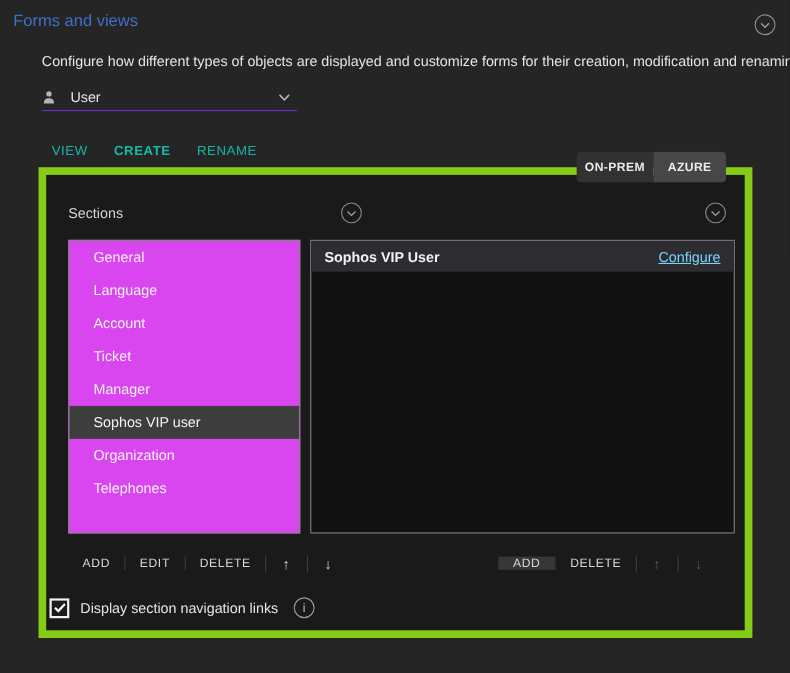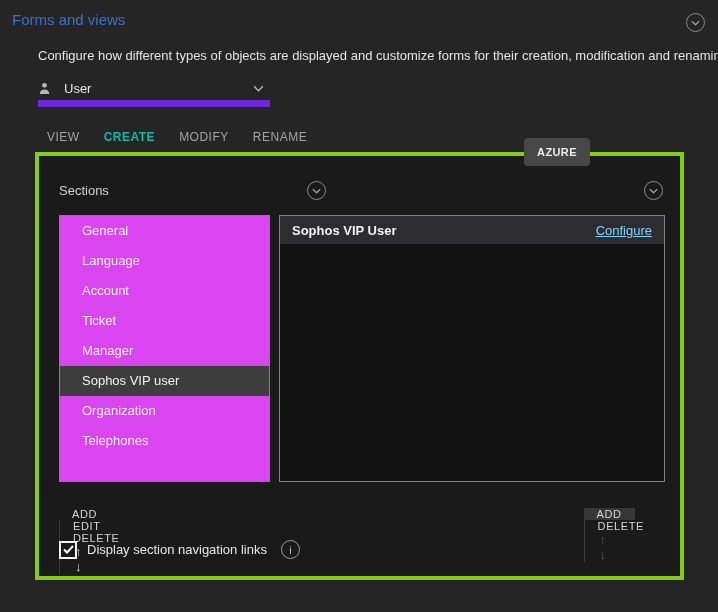--- a/index.html
+++ b/index.html
@@ -16,47 +16,47 @@
     position:absolute;right:13px;top:13px;width:17px;height:17px;border:1px solid #8a8a8a;
     border-radius:50%;display:flex;align-items:center;justify-content:center;cursor:pointer;
   }
   .chev-svg{width:9px;height:6px;stroke:#9d9d9d;stroke-width:1.4;fill:none;}
   .page-desc{
     position:absolute;left:38px;top:48px;font-size:13px;color:#e4e4e4;white-space:nowrap;
   }
   
   .object-selector{
     position:absolute;left:38px;top:76px;width:232px;height:24px;
-    border-bottom:7px solid #6d28d9;display:flex;align-items:center;cursor:pointer;
+    border-bottom:1px solid #6d28d9;display:flex;align-items:center;cursor:pointer;
   }
   .user-ic{width:13px;height:13px;margin-right:13px;display:inline-flex;}
   .object-value{font-size:13px;color:#e6e6e6;flex:1;}
   .dd-chev{width:11px;height:7px;margin-right:6px;display:inline-flex;}
   
   .tabs{position:absolute;left:37px;top:127px;display:flex;gap:4px;}
   .tab{
     padding:0 10px 5px 10px;line-height:20px;font-size:12px;letter-spacing:.5px;
-    color:#a3a3a3;cursor:pointer;border-bottom:3px solid transparent;
+    color:#14b8a6;cursor:pointer;border-bottom:3px solid transparent;
   }
   .tab.active{color:#14b8a6;font-weight:bold;border-bottom-color:#1d86d8;}
   
   .env-toggle{
     position:absolute;left:524px;top:138px;height:28px;display:flex;border-radius:4px;
     overflow:hidden;z-index:3;
   }
   .env{
     display:flex;align-items:center;justify-content:center;font-size:11px;font-weight:bold;
     letter-spacing:.4px;color:#ececec;cursor:pointer;
   }
   .env.sel{background:#323232;width:70px;}
   .env:not(.sel){background:#474747;width:66px;}
   
   .panel{
     position:absolute;left:35px;top:152px;width:649px;height:428px;
-    background:#1a1a1a;border:4px solid #84cc16;box-sizing:border-box;
+    background:#1a1a1a;border:7px solid #84cc16;box-sizing:border-box;
   }
   .pane-label{position:absolute;font-size:13px;color:#d2d2d2;}
   .sections-label{left:20px;top:27px;}
   .fields-label{left:241px;top:27px;margin-top:48px;}
   .circle-chev{
     position:absolute;width:17px;height:17px;border:1px solid #8a8a8a;border-radius:50%;
     display:flex;align-items:center;justify-content:center;cursor:pointer;
   }
   .fields-chev{left:268px;top:25px;}
   .panel-chev{right:17px;top:25px;}
@@ -74,34 +74,34 @@
     position:absolute;left:240px;top:59px;width:386px;height:267px;background:#121212;
     border:1px solid #828282;box-sizing:border-box;
   }
   .fields-header{
     height:28px;background:#2d2d31;display:flex;align-items:center;
     padding:0 12px;box-sizing:border-box;cursor:pointer;
   }
   .field-name{font-size:13px;font-weight:bold;color:#f2f2f2;flex:1;}
   .configure-link{font-size:13px;color:#7dd3fc;text-decoration:underline;cursor:pointer;}
   
-  .toolbar{position:absolute;top:352px;display:flex;align-items:flex-start;height:26px;flex-direction:column;}
+  .toolbar{position:absolute;top:340px;display:flex;align-items:center;height:26px;}
   .toolbar-left{left:20px;}
   .toolbar-right{right:23px;}
   .tb-btn{
     display:flex;align-items:center;justify-content:center;padding:0 13px;
     font-size:11px;letter-spacing:.6px;color:#d6d6d6;cursor:pointer;background:transparent;
     border:none;font-family:inherit;
   }
   .toolbar .tb-btn + .tb-btn{border-left:1px solid #3c3c3c;}
   .tb-btn.arrow{font-size:13px;padding:0 15px;}
   .tb-btn.hl{background:#373737;}
   .tb-btn.disabled{color:#5a5a5a;cursor:default;}
   
-  .footer-row{position:absolute;left:20px;top:384px;display:flex;align-items:center;}
+  .footer-row{position:absolute;left:3px;top:384px;display:flex;align-items:center;}
   .checkbox{
     width:14px;height:14px;border:2px solid #f2f2f2;display:flex;align-items:center;
     justify-content:center;cursor:pointer;background:transparent;
   }
   .check-svg{width:11px;height:9px;stroke:#ffffff;stroke-width:2;fill:none;}
   .checkbox-label{font-size:13px;color:#e6e6e6;margin-left:10px;}
   .info-circle{
     width:17px;height:17px;border:1px solid #9a9a9a;border-radius:50%;margin-left:14px;
     display:flex;align-items:center;justify-content:center;font-size:11px;color:#c0c0c0;
     cursor:pointer;
@@ -133,25 +133,25 @@
     <span class="dd-chev">
       <svg viewBox="0 0 10 6" width="11" height="7">
           <polyline points="1,1 5,5 9,1" stroke="#b5b5b5" stroke-width="1.3" fill="none"></polyline>
         </svg>
     </span>
   </div>
 
   <div class="tabs">
     <div class="tab">VIEW</div>
     <div class="tab active">CREATE</div>
-    <div class="tab">MODIFY</div>
     <div class="tab">RENAME</div>
   </div>
 
   <div class="env-toggle">
+    <div class="env sel">ON-PREM</div>
     <div class="env">AZURE</div>
   </div>
 
   <div class="panel">
 
     <span class="pane-label sections-label">Sections</span>
     <span class="pane-label fields-label">Fields</span>
 
     <span class="circle-chev fields-chev">
       <svg class="chev-svg" viewBox="0 0 10 6">

